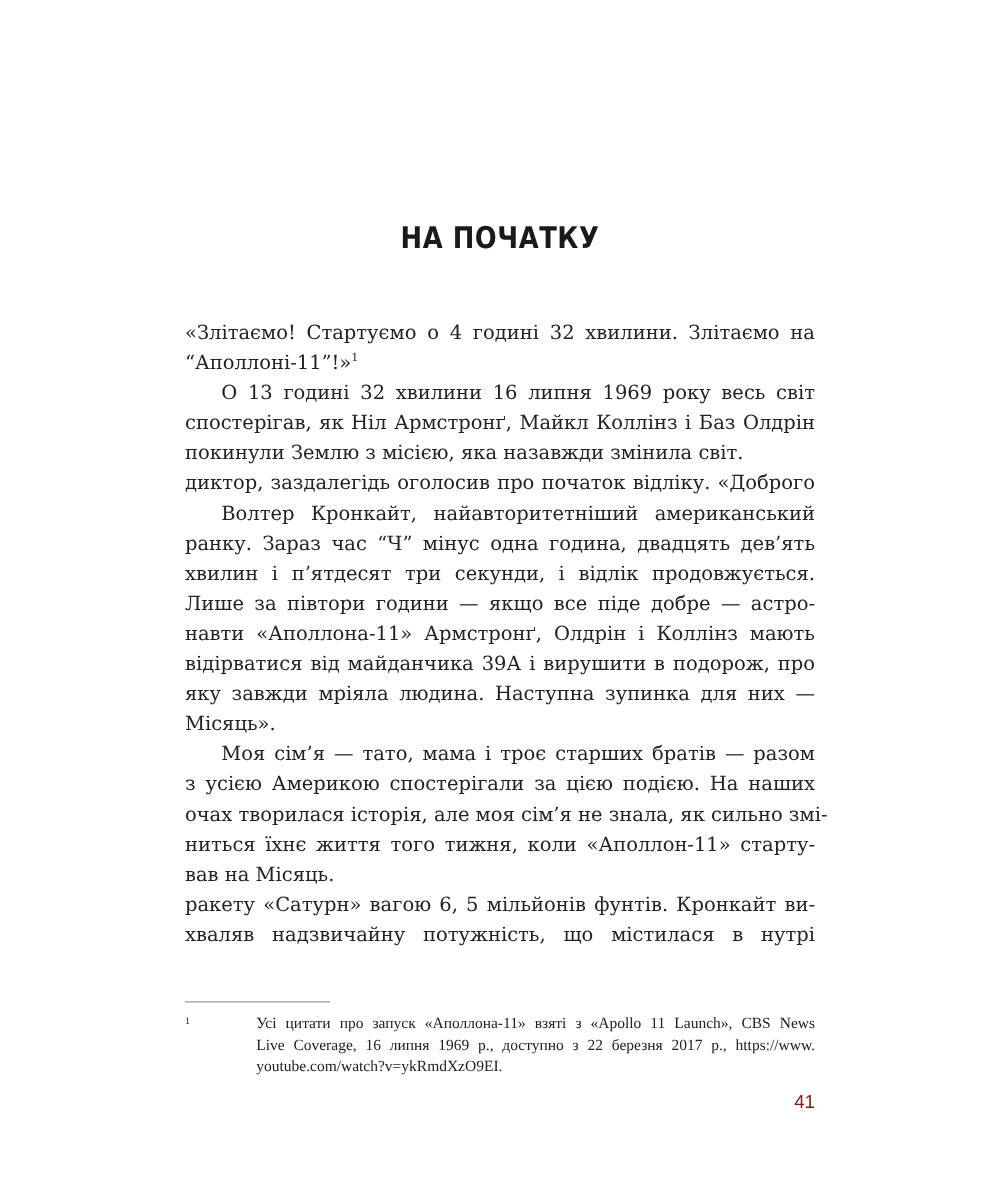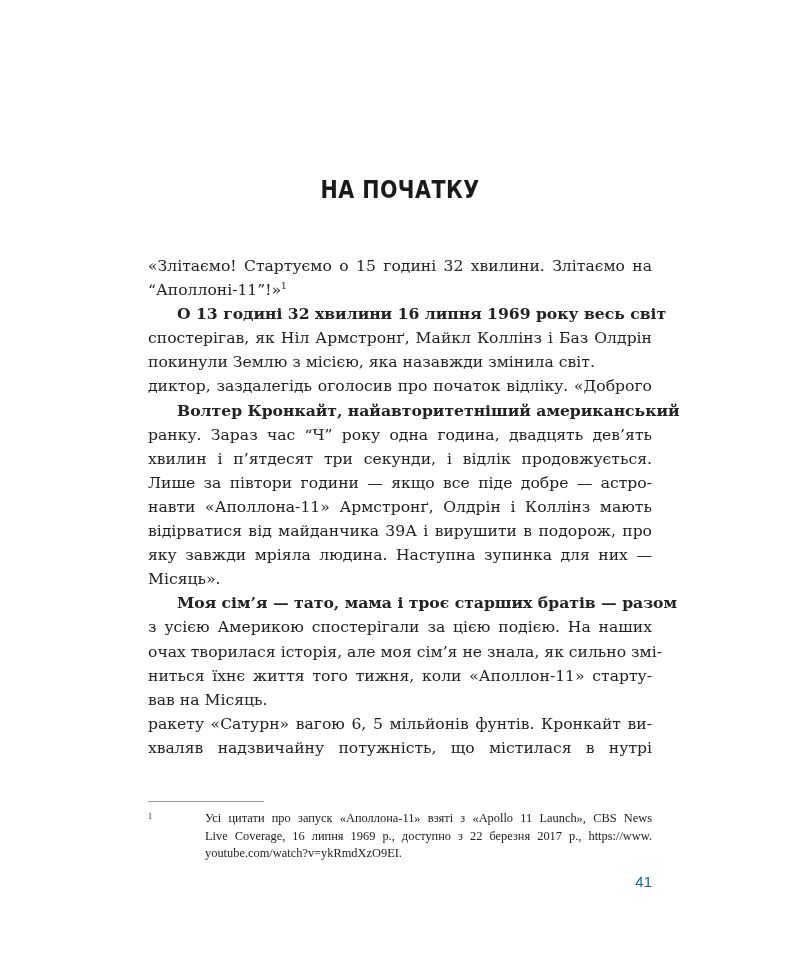--- a/index.html
+++ b/index.html
@@ -11,59 +11,59 @@
     letter-spacing: 0.5px; color: #1a1a1a; transform: scaleX(0.86);
   }
   .body-text {
     position: absolute; left: 148px; width: 504px; top: 254px;
     font-family: "DejaVu Serif", serif; font-size: 15.6px; line-height: 24.1px;
     color: #222; text-align: justify; hyphens: manual;
   }
   .body-text p { margin: 0; }
   .line { display: block; text-align: justify; text-align-last: justify; white-space: nowrap; }
   .line.last { text-align-last: left; }
-  .line.ind { padding-left: 29px; font-weight: bold; }
+  .line.ind { padding-left: 29px; }
   sup.fnref { font-size: 9px; vertical-align: 6px; line-height: 0; }
   .fn-rule { position: absolute; left: 148px; top: 801px; width: 116px; height: 1px; background: #999; }
   .footnote {
     position: absolute; left: 148px; top: 810px; width: 504px;
     font-family: "Liberation Serif", serif; font-size: 12.4px; line-height: 17.5px; color: #222;
   }
   .fn-num { position: absolute; left: 0; top: -2px; font-size: 8px; }
   .fn-text { margin-left: 37px; }
   .fn-line { display: block; text-align: justify; text-align-last: justify; white-space: nowrap; margin-left: 20px; }
   .fn-line.last { text-align-last: left; }
   .page-num {
     position: absolute; left: 600px; width: 52px; top: 873px; text-align: right;
-    font-family: "Liberation Sans", sans-serif; font-size: 15px; color: #0369a1;
+    font-family: "Liberation Sans", sans-serif; font-size: 15px; color: #7f1d1d;
   }
 </style>
 </head>
 <body>
 
 <div class="page">
   <div class="title">НА ПОЧАТКУ</div>
 
   <div class="body-text">
 
     <p>
-      <span class="line">«Злітаємо! Стартуємо о 15 годині 32 хвилини. Злітаємо на</span>
+      <span class="line">«Злітаємо! Стартуємо о 4 годині 32 хвилини. Злітаємо на</span>
       <span class="line last"><span>“Аполлоні-11”!»</span><sup class="fnref">1</sup></span>
     </p>
 
     <p>
       <span class="line ind">О 13 годині 32 хвилини 16 липня 1969 року весь світ</span>
       <span class="line">спостерігав, як Ніл Армстронґ, Майкл Коллінз і Баз Олдрін</span>
       <span class="line last">покинули Землю з місією, яка назавжди змінила світ.</span>
     </p>
 
     <p>
       <span class="line">диктор, заздалегідь оголосив про початок відліку. «Доброго</span>
       <span class="line ind">Волтер Кронкайт, найавторитетніший американський</span>
-      <span class="line">ранку. Зараз час “Ч” року одна година, двадцять дев’ять</span>
+      <span class="line">ранку. Зараз час “Ч” мінус одна година, двадцять дев’ять</span>
       <span class="line">хвилин і п’ятдесят три секунди, і відлік продовжується.</span>
       <span class="line">Лише за півтори години — якщо все піде добре — астро-</span>
       <span class="line">навти «Аполлона-11» Армстронґ, Олдрін і Коллінз мають</span>
       <span class="line">відірватися від майданчика 39А і вирушити в подорож, про</span>
       <span class="line">яку завжди мріяла людина. Наступна зупинка для них —</span>
       <span class="line last">Місяць».</span>
     </p>
 
     <p>
       <span class="line ind">Моя сім’я — тато, мама і троє старших братів — разом</span>

